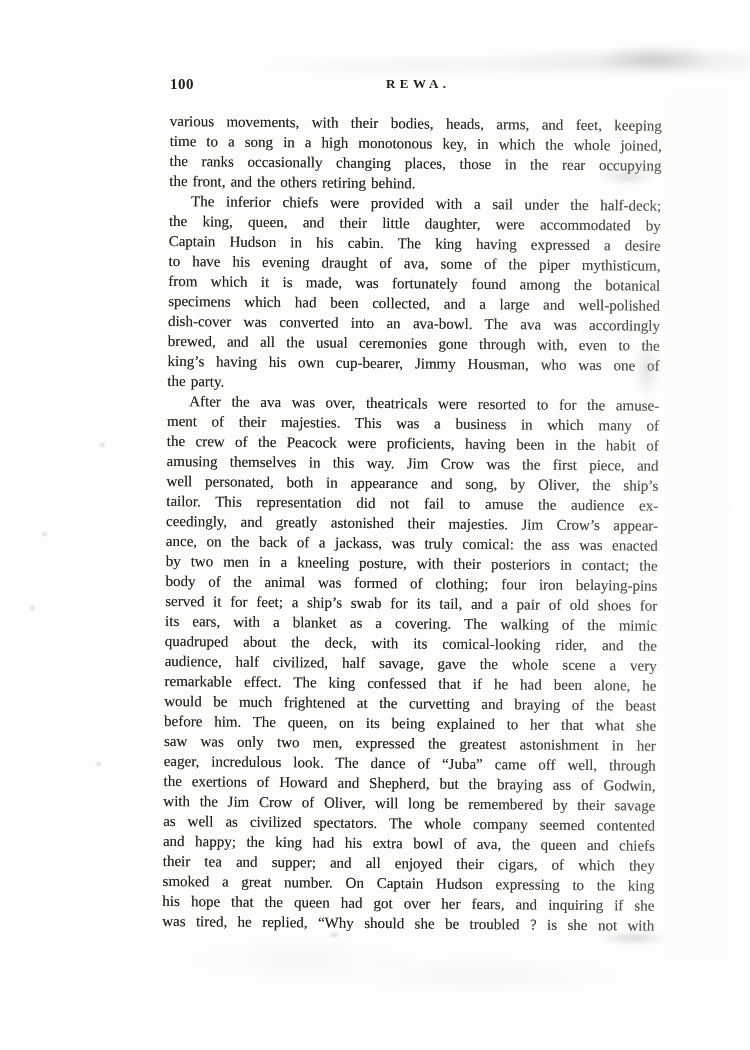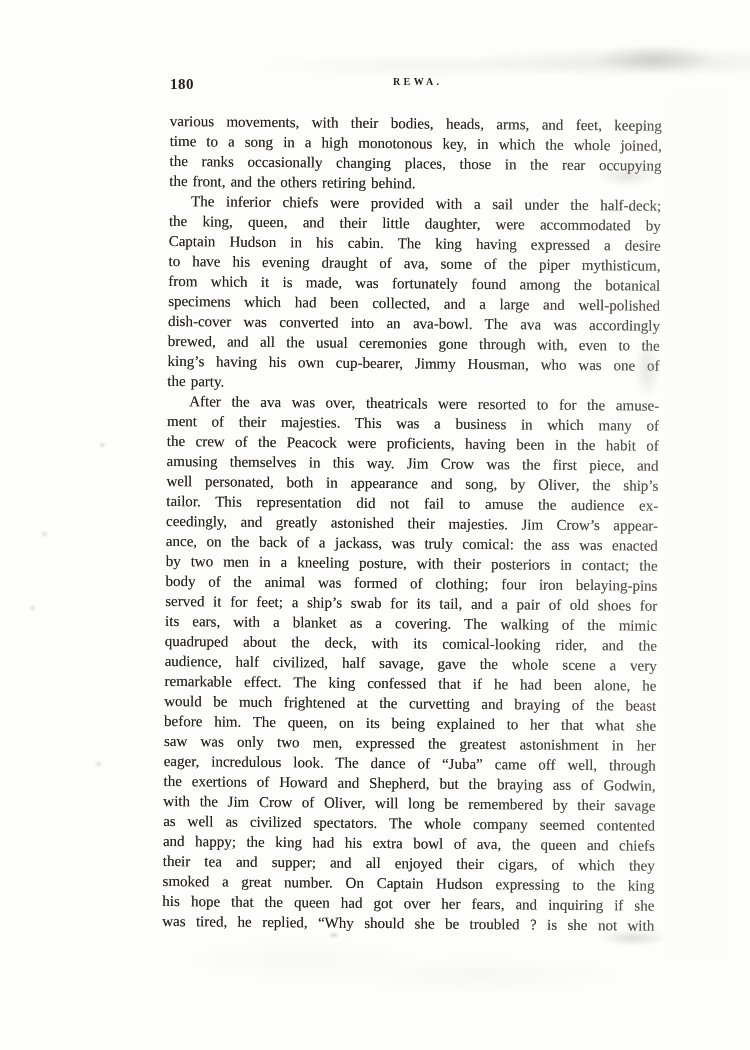--- a/index.html
+++ b/index.html
@@ -39,21 +39,21 @@
     left: 0;
     top: 0;
     letter-spacing: 0.5px;
   }
   .running-title {
     position: absolute;
     left: 0;
     right: 0;
     top: 0;
     text-align: center;
-    font-size: 10px;
+    font-size: 13px;
     letter-spacing: 0.34em;
     text-indent: 0.34em; 
   }
   .page-body {
     position: absolute;
     left: 170px;
     top: 111px;
     width: 492px;
     font-size: 15px;
     line-height: 20px;
@@ -116,21 +116,21 @@
   .artifact.speck-3 { left: 30px;  top: 606px; }
   .artifact.speck-4 { left: 96px;  top: 762px; }
   .artifact.speck-5 { left: 330px; top: 933px; width: 8px; height: 4px; }
 </style>
 </head>
 <body>
 
 <div class="page">
 
   <div class="page-header">
-    <span class="page-number">180</span>
+    <span class="page-number">100</span>
     <span class="running-title">REWA.</span>
   </div>
 
   <div class="page-body">
       <div class="para">
         <div class="line">various movements, with their bodies, heads, arms, and feet, keeping</div>
         <div class="line">time to a song in a high monotonous key, in which the whole joined,</div>
         <div class="line">the ranks occasionally changing places, those in the rear occupying</div>
         <div class="line flush-left">the front, and the others retiring behind.</div>
       </div>

